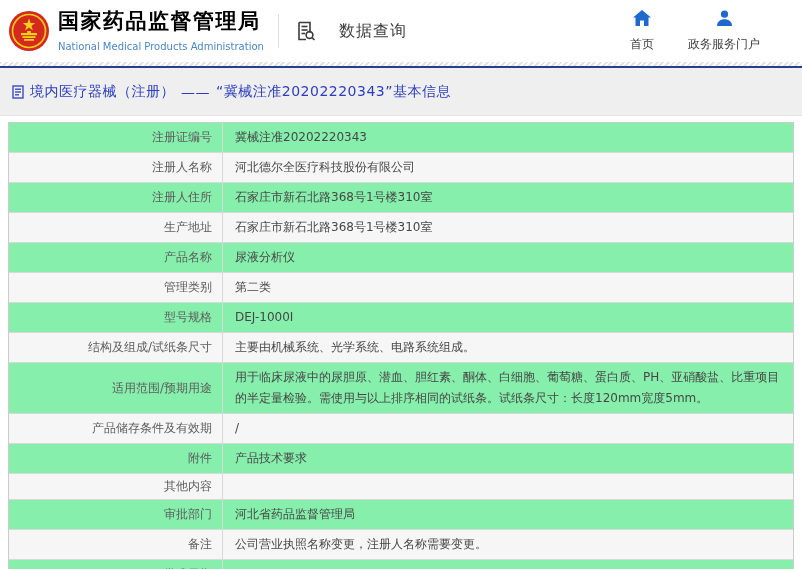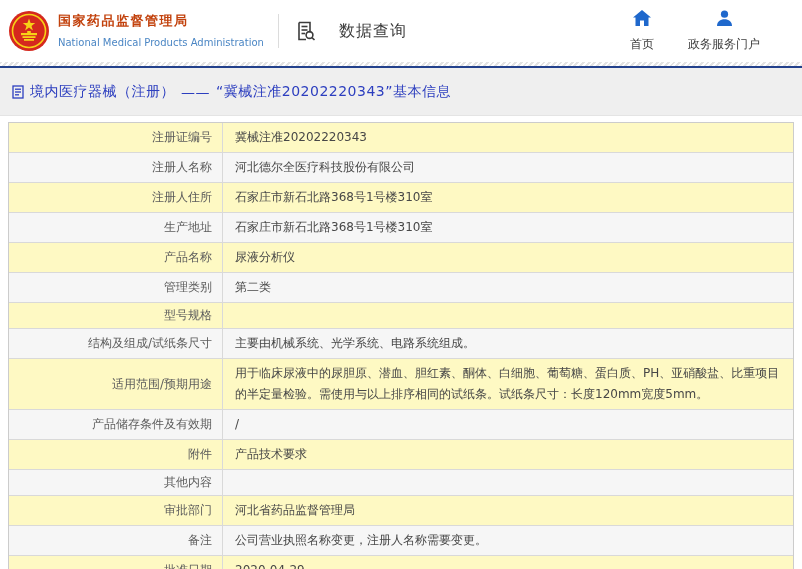--- a/index.html
+++ b/index.html
@@ -16,21 +16,21 @@
     height: 62px;
     display: flex;
     align-items: center;
     padding: 0 10px 0 8px;
     background: #fff;
   }
   .brand { display: flex; align-items: center; gap: 8px; }
   .emblem { width: 42px; height: 42px; flex: 0 0 auto; }
   .brand-text { display: flex; flex-direction: column; line-height: 1.15; }
   .brand-cn {
-    font-size: 13px; font-weight: bold; color: #c2410c; letter-spacing: 1.5px;
+    font-size: 21px; font-weight: bold; color: #000000; letter-spacing: 1.5px;
     white-space: nowrap;
   }
   .brand-en { font-size: 10px; color: #4b86c4; white-space: nowrap; margin-top: 8px; }
   .header-divider { width: 1px; height: 34px; background: #dcdcdc; margin: 0 16px 0 14px; }
   .data-query { display: flex; align-items: center; gap: 22px; cursor: pointer; }
   .data-query-label { font-size: 16px; color: #3c3c3c; letter-spacing: 1px; }
   .top-nav { margin-left: auto; display: flex; gap: 34px; padding-right: 32px; }
   .top-nav-item {
     display: flex; flex-direction: column; align-items: center; gap: 3px;
     cursor: pointer;
@@ -54,21 +54,21 @@
     display: flex; align-items: center; gap: 6px;
     color: #2c3ebf; font-size: 14px; letter-spacing: 0.5px;
   }
 
   
   .info-table {
     margin: 6px 8px 0 8px;
     border: 1px solid #cccccc;
     font-size: 12px;
   }
-  .row { display: flex; border-bottom: 1px solid #d9d9d9; background: #fef9c3; }
+  .row { display: flex; border-bottom: 1px solid #d9d9d9; background: #86efac; }
   .row:last-child { border-bottom: none; }
   .row:nth-child(even) { background: #f6f6f6; }
   .cell { padding: 4px 10px; display: flex; align-items: center; min-height: 22px; }
   .cell.label {
     width: 214px; flex: 0 0 214px;
     justify-content: flex-end; text-align: right;
     color: #5c5c5c;
     border-right: 1px solid #d9d9d9;
     gap: 3px;
   }
@@ -187,20 +187,21 @@
     <div class="cell value center-v">尿液分析仪</div>
   </div>
 
   <div class="row">
     <div class="cell label">管理类别</div>
     <div class="cell value center-v">第二类</div>
   </div>
 
   <div class="row">
     <div class="cell label">型号规格</div>
+    <div class="cell value center-v">DEJ-1000Ⅰ</div>
   </div>
 
   <div class="row">
     <div class="cell label">结构及组成/试纸条尺寸</div>
     <div class="cell value center-v">主要由机械系统、光学系统、电路系统组成。</div>
   </div>
 
   <div class="row">
     <div class="cell label">适用范围/预期用途</div>
     <div class="cell value">用于临床尿液中的尿胆原、潜血、胆红素、酮体、白细胞、葡萄糖、蛋白质、PH、亚硝酸盐、比重项目的半定量检验。需使用与以上排序相同的试纸条。试纸条尺寸：长度120mm宽度5mm。</div>

